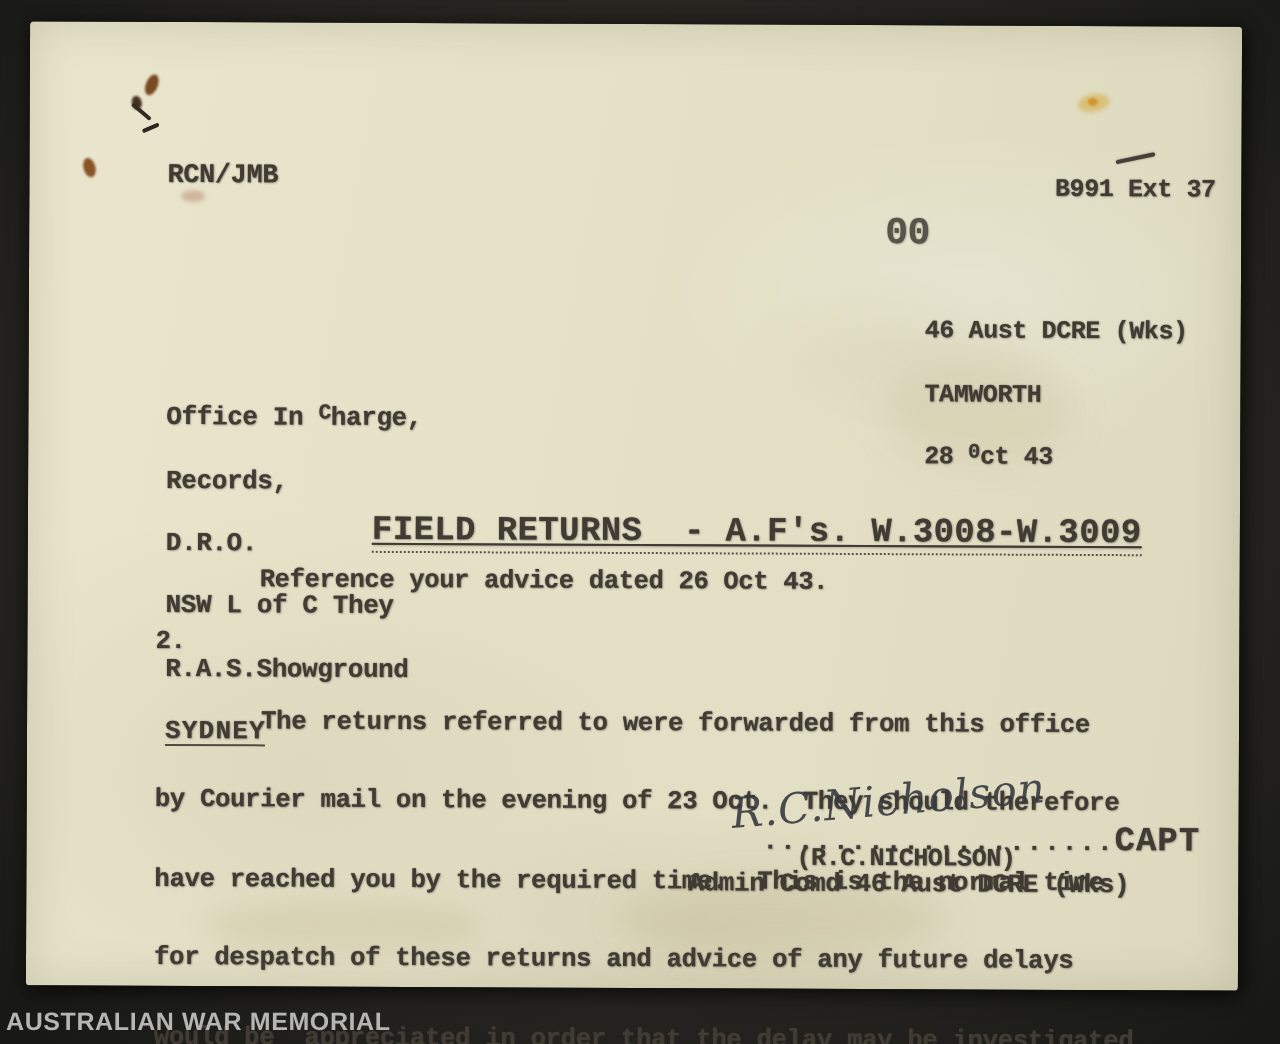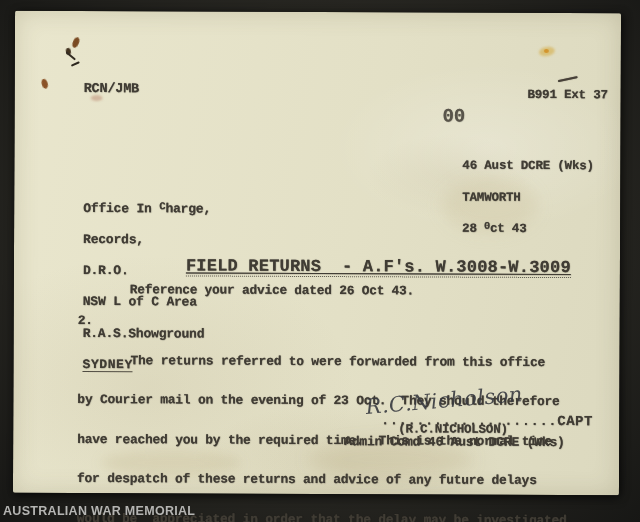--- a/index.html
+++ b/index.html
@@ -57,21 +57,21 @@
   .para2{left:64px;top:303px;font-size:12.9px;line-height:13.2px;width:510px;}
   .para2 .num{position:absolute;left:0;top:0;}
   .para2 .indent{display:inline-block;margin-left:53px;}
   .sig-script{
     position:absolute;left:352px;top:376px;
     font-family:"DejaVu Serif",serif;font-style:italic;
     font-size:21px;color:#383a40;transform:rotate(-5deg);
     letter-spacing:0.5px;opacity:0.9;white-space:pre;
   }
   .sig-dots-line{left:368px;top:402px;font-size:13px;letter-spacing:1px;}
-  .sig-rank{font-size:14px;letter-spacing:0.5px;}
+  .sig-rank{font-size:17px;letter-spacing:0.5px;}
   .sig-typed{left:385px;top:411px;font-size:12.5px;}
   .sig-unit{left:331px;top:423px;font-size:13px;}
   .stain{position:absolute;border-radius:50%;}
   .rust1{left:58px;top:26px;width:6px;height:11px;background:#7a4a22;filter:blur(0.4px);transform:rotate(22deg);}
   .rust2{left:51px;top:37px;width:5px;height:7px;background:#42321f;filter:blur(0.4px);transform:rotate(-10deg);}
   .rust3{left:27px;top:68px;width:6px;height:10px;background:#8a5227;filter:blur(0.5px);transform:rotate(-16deg);}
   .crease-a{left:50px;top:44px;width:12px;height:1.6px;background:#332c22;transform:rotate(40deg);border-radius:2px;}
   .crease-b{left:56px;top:52px;width:9px;height:1.8px;background:#2d271e;transform:rotate(-24deg);border-radius:2px;}
   .smudge-red{left:76px;top:84px;width:12px;height:6px;background:rgba(150,60,40,0.28);filter:blur(1px);}
   .tape-yellow{left:524px;top:34px;width:16px;height:9px;background:rgba(212,170,60,0.55);filter:blur(1px);transform:rotate(-10deg);}
@@ -117,21 +117,21 @@
     <div class="tw letterhead">
       <div>46 Aust DCRE (Wks)</div>
       <div>TAMWORTH</div>
       <div><span>28 </span><span class="sup">0</span><span>ct 43</span></div>
     </div>
 
     <div class="tw addressee">
       <div><span>Office In </span><span class="sup">C</span><span>harge,</span></div>
       <div>Records,</div>
       <div>D.R.O.</div>
-      <div>NSW L of C Area</div>
+      <div>NSW L of C They</div>
       <div>R.A.S.Showground</div>
       <div><span class="addr-underline">SYDNEY</span></div>
     </div>
 
     <div class="tw subject">FIELD RETURNS  - A.F's. W.3008-W.3009</div>
 
     <div class="tw para1">Reference your advice dated 26 Oct 43.</div>
 
     <div class="tw para2">
       <span class="num">2.</span>

